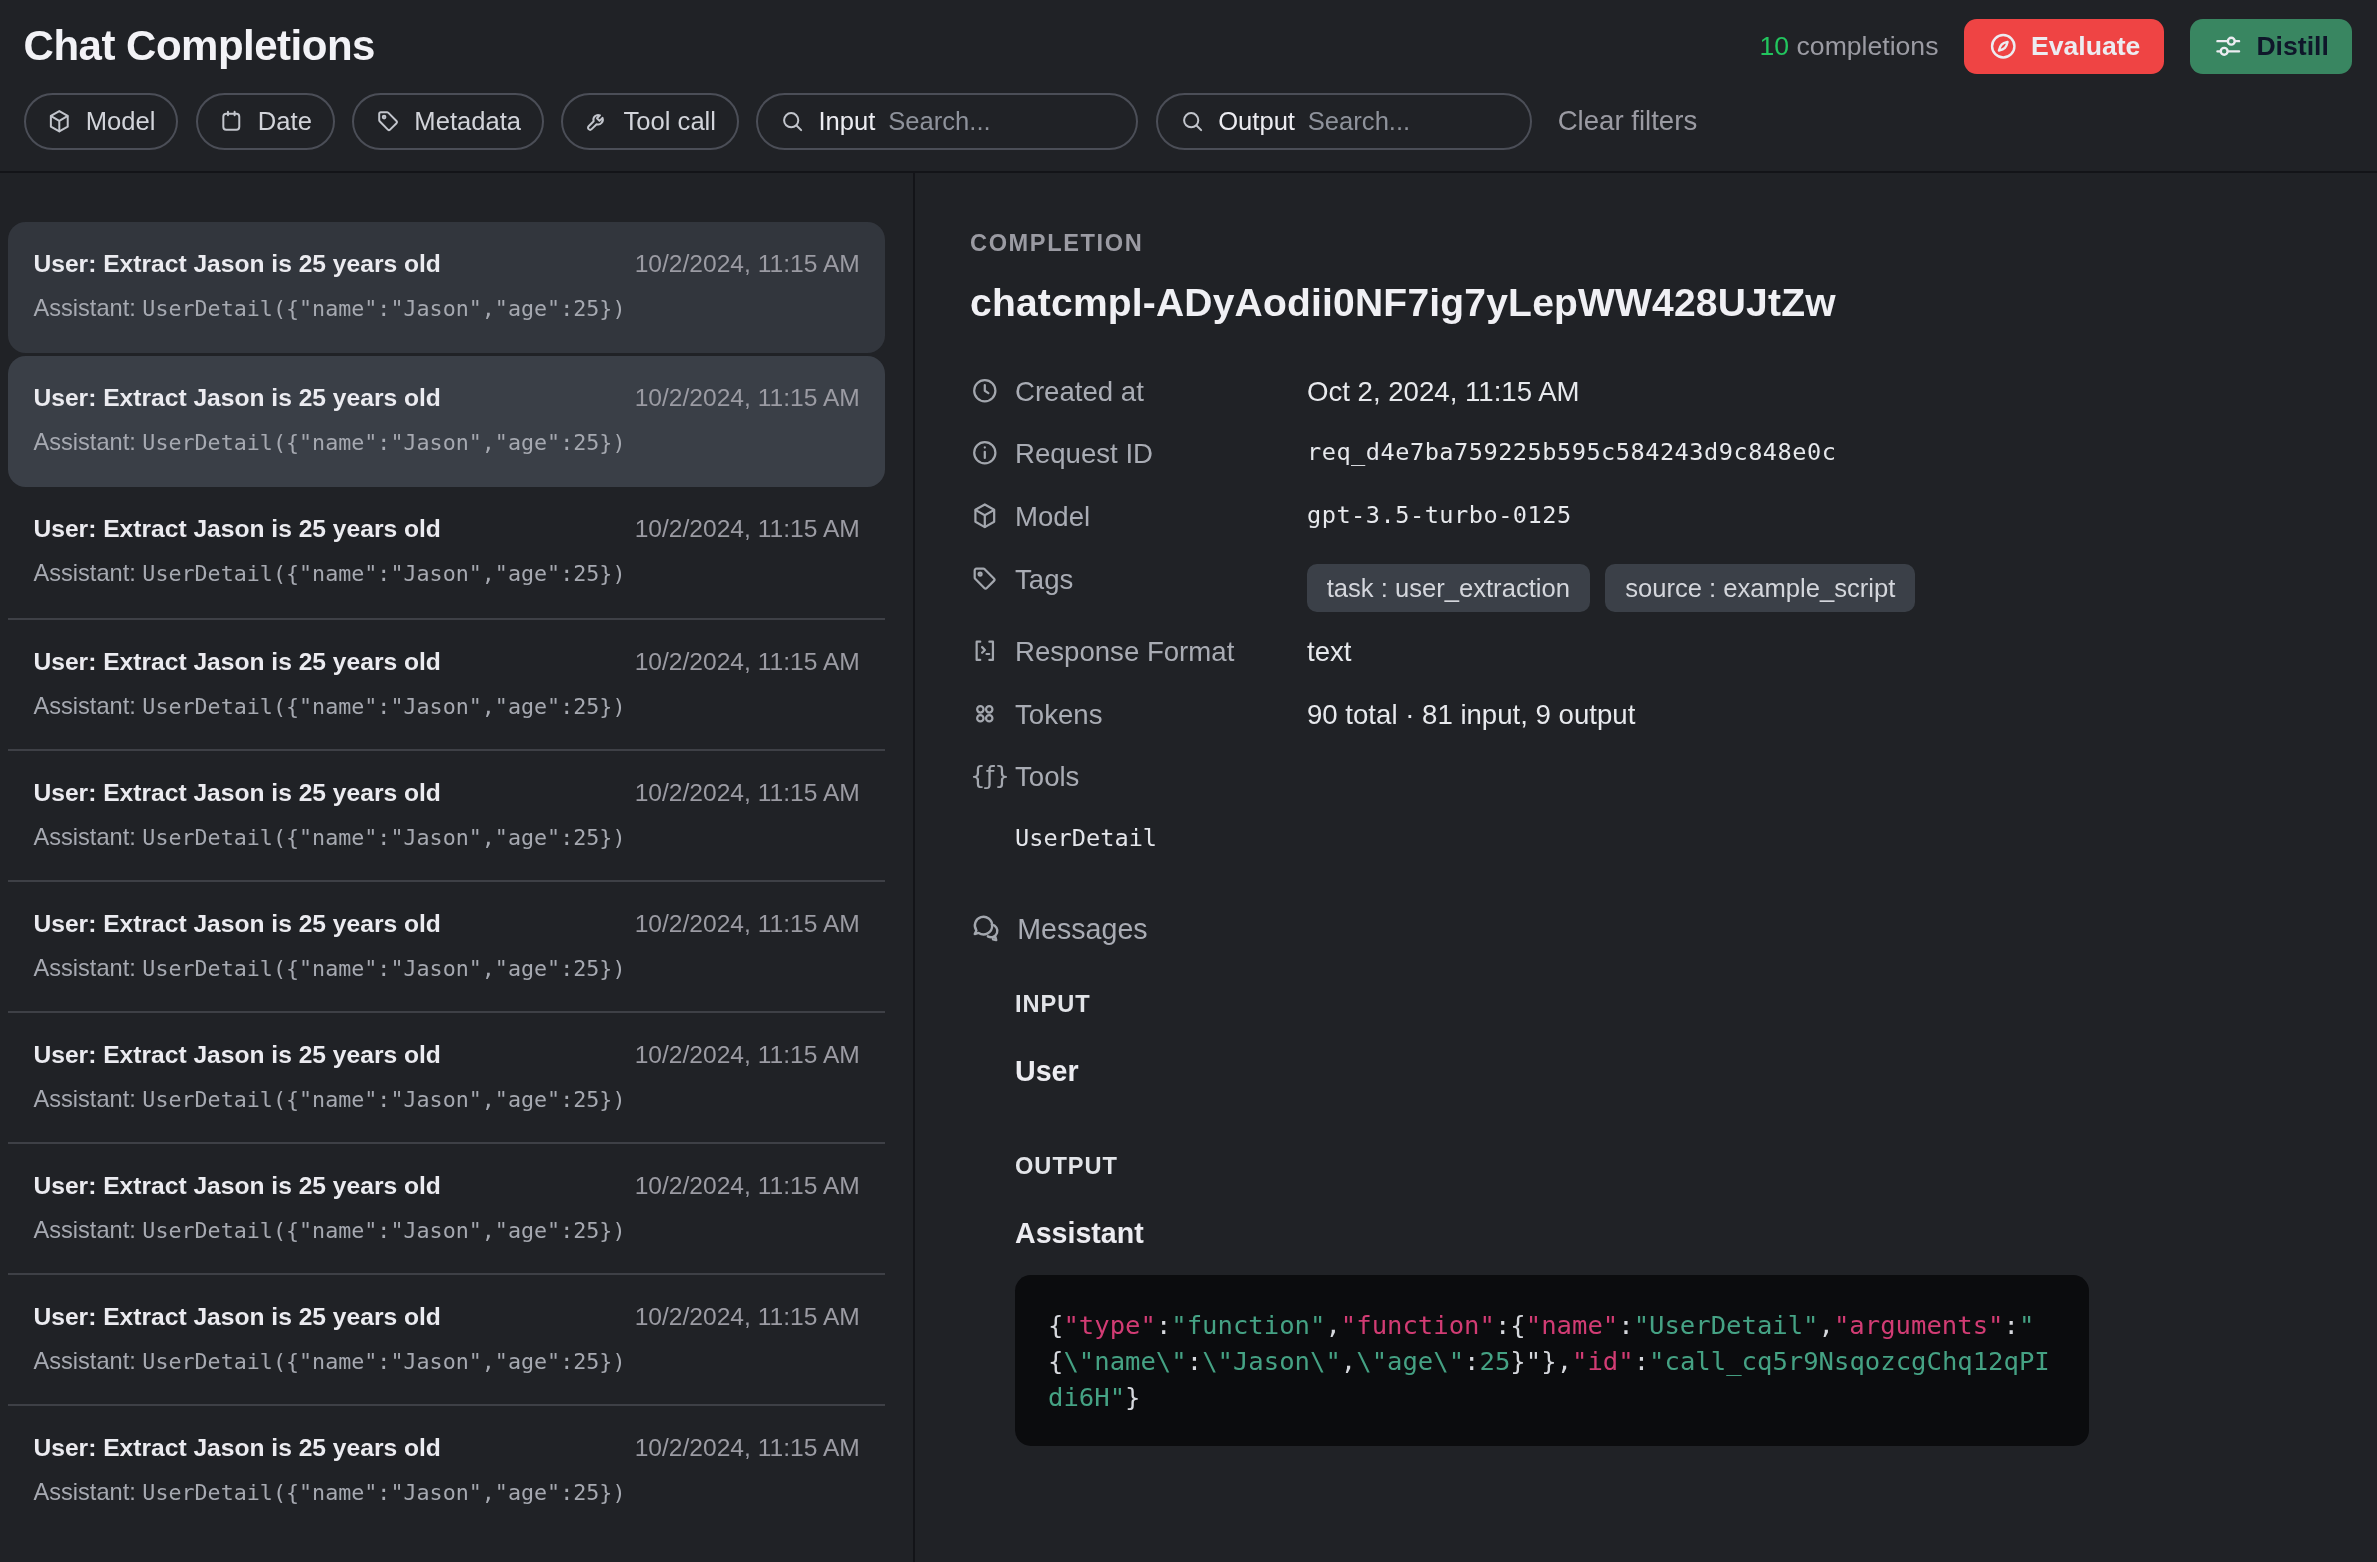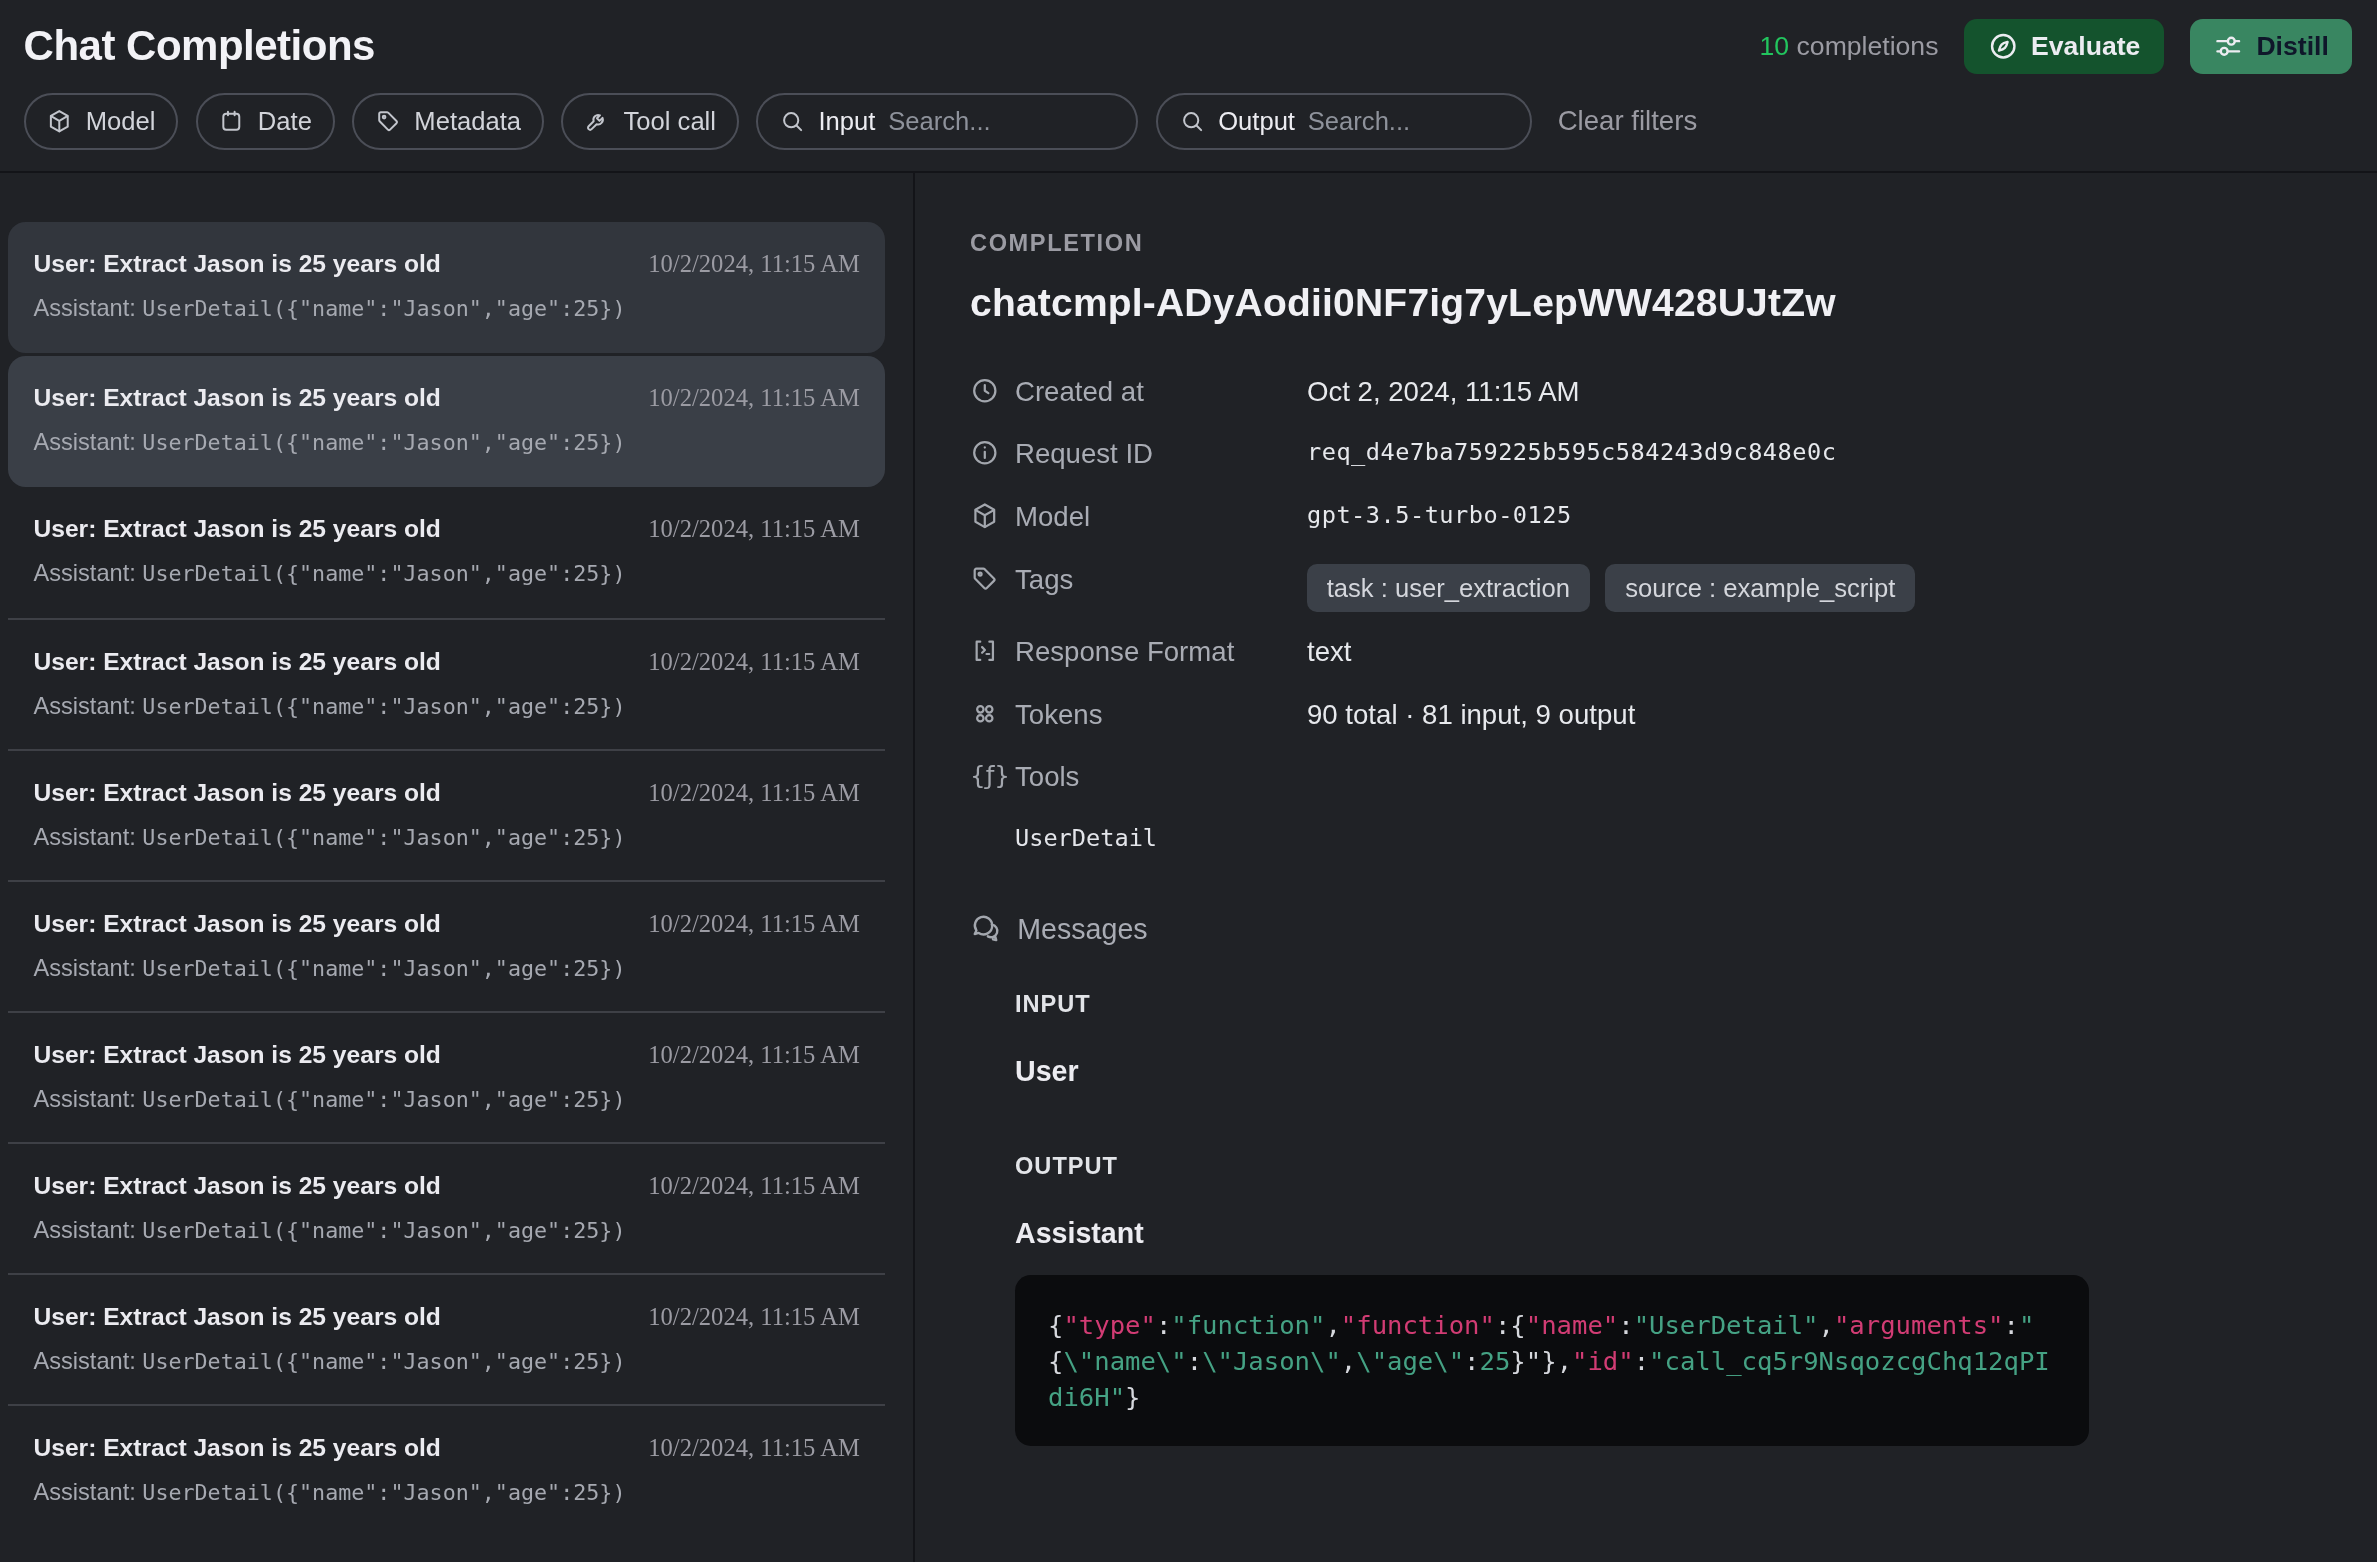--- a/index.html
+++ b/index.html
@@ -14,21 +14,21 @@
   
   .topbar{flex:0 0 auto;border-bottom:2px solid #131418;}
   .row1{display:flex;justify-content:space-between;align-items:center;padding:15.8px 25.6px 0 23.6px;height:61px;}
   .page-title{font-size:42px;font-weight:700;letter-spacing:-0.5px;color:#f2f2f6;margin:0;}
   .top-actions{display:flex;align-items:center;gap:25.6px;}
   .count{font-size:26.6px;color:#9b9ba3;}
   .count b{color:#22c55e;font-weight:400;}
   .btn{display:flex;align-items:center;gap:12.8px;height:55px;padding:0 23.6px;border:none;border-radius:12.8px;
        font-family:"Liberation Sans",sans-serif;font-size:26.6px;font-weight:700;cursor:pointer;}
   .btn svg{width:30.5px;height:30.5px;stroke:#ececf1;fill:none;stroke-width:1.9;stroke-linecap:round;stroke-linejoin:round;}
-  .btn-evaluate{background:#14532d;color:#ececf1;}
+  .btn-evaluate{background:#ef4444;color:#ececf1;}
   .btn-distill{background:#398661;color:#0f172a;}
   .btn-distill svg circle{fill:#398661;}
 
   .filterbar{display:flex;align-items:center;gap:17.7px;padding:15.8px 23.6px 21.7px 23.6px;}
   .pill{display:flex;align-items:center;gap:12.8px;height:57px;padding:0 20.7px;border:2px solid #4b4e57;
         border-radius:29.6px;font-size:25.6px;color:#d2d4da;background:transparent;cursor:pointer;box-sizing:border-box;}
   .pill svg{width:26.6px;height:26.6px;stroke:#c2c5cc;fill:none;stroke-width:1.8;stroke-linecap:round;stroke-linejoin:round;flex:0 0 auto;}
   .pill .plabel{white-space:nowrap;}
   .pill.search{width:382px;}
   .pill.search.out{width:376px;}
@@ -40,21 +40,21 @@
 
   
   .content{flex:1;display:flex;min-height:0;}
   .listpane{width:915px;flex:0 0 auto;border-right:2px solid #131418;padding-top:49px;box-sizing:border-box;overflow:hidden;}
   .item{margin:0 27.6px 0 7.9px;padding:27.6px 25.6px 0 25.6px;height:131px;box-sizing:border-box;cursor:pointer;}
   .item.hover{background:#32363d;border-radius:17.7px;margin-bottom:3px;}
   .item.selected{background:#3a3f47;border-radius:17.7px;}
   .item.plain+.item.plain{border-top:2px solid #3e4046;}
   .item-top{display:flex;justify-content:space-between;align-items:baseline;gap:19.7px;}
   .item-title{font-size:24.6px;font-weight:700;color:#ebebf0;white-space:nowrap;}
-  .item-time{font-size:24.6px;color:#9b9ba3;flex:0 0 auto;font-family:Liberation Serif, serif;}
+  .item-time{font-size:24.6px;color:#9b9ba3;flex:0 0 auto;}
   .item-sub{margin-top:16.7px;font-size:23.6px;color:#a6a9b1;white-space:nowrap;}
   .item-sub .mono{font-family:"DejaVu Sans Mono",monospace;font-size:21.7px;}
 
   
   .detail{flex:1;padding:57px 43px 0 55px;overflow:hidden;}
   .eyebrow{font-size:23.6px;font-weight:700;letter-spacing:1.6px;color:#9b9ba3;}
   .comp-id{font-size:39px;font-weight:700;color:#f0f0f4;margin-top:23.6px;letter-spacing:0.2px;}
   .drows{margin-top:51px;}
   .drow{display:flex;align-items:flex-start;margin-bottom:23.6px;min-height:39px;}
   .drow .icn{width:45px;flex:0 0 auto;display:flex;align-items:center;color:#a3a7ae;}

